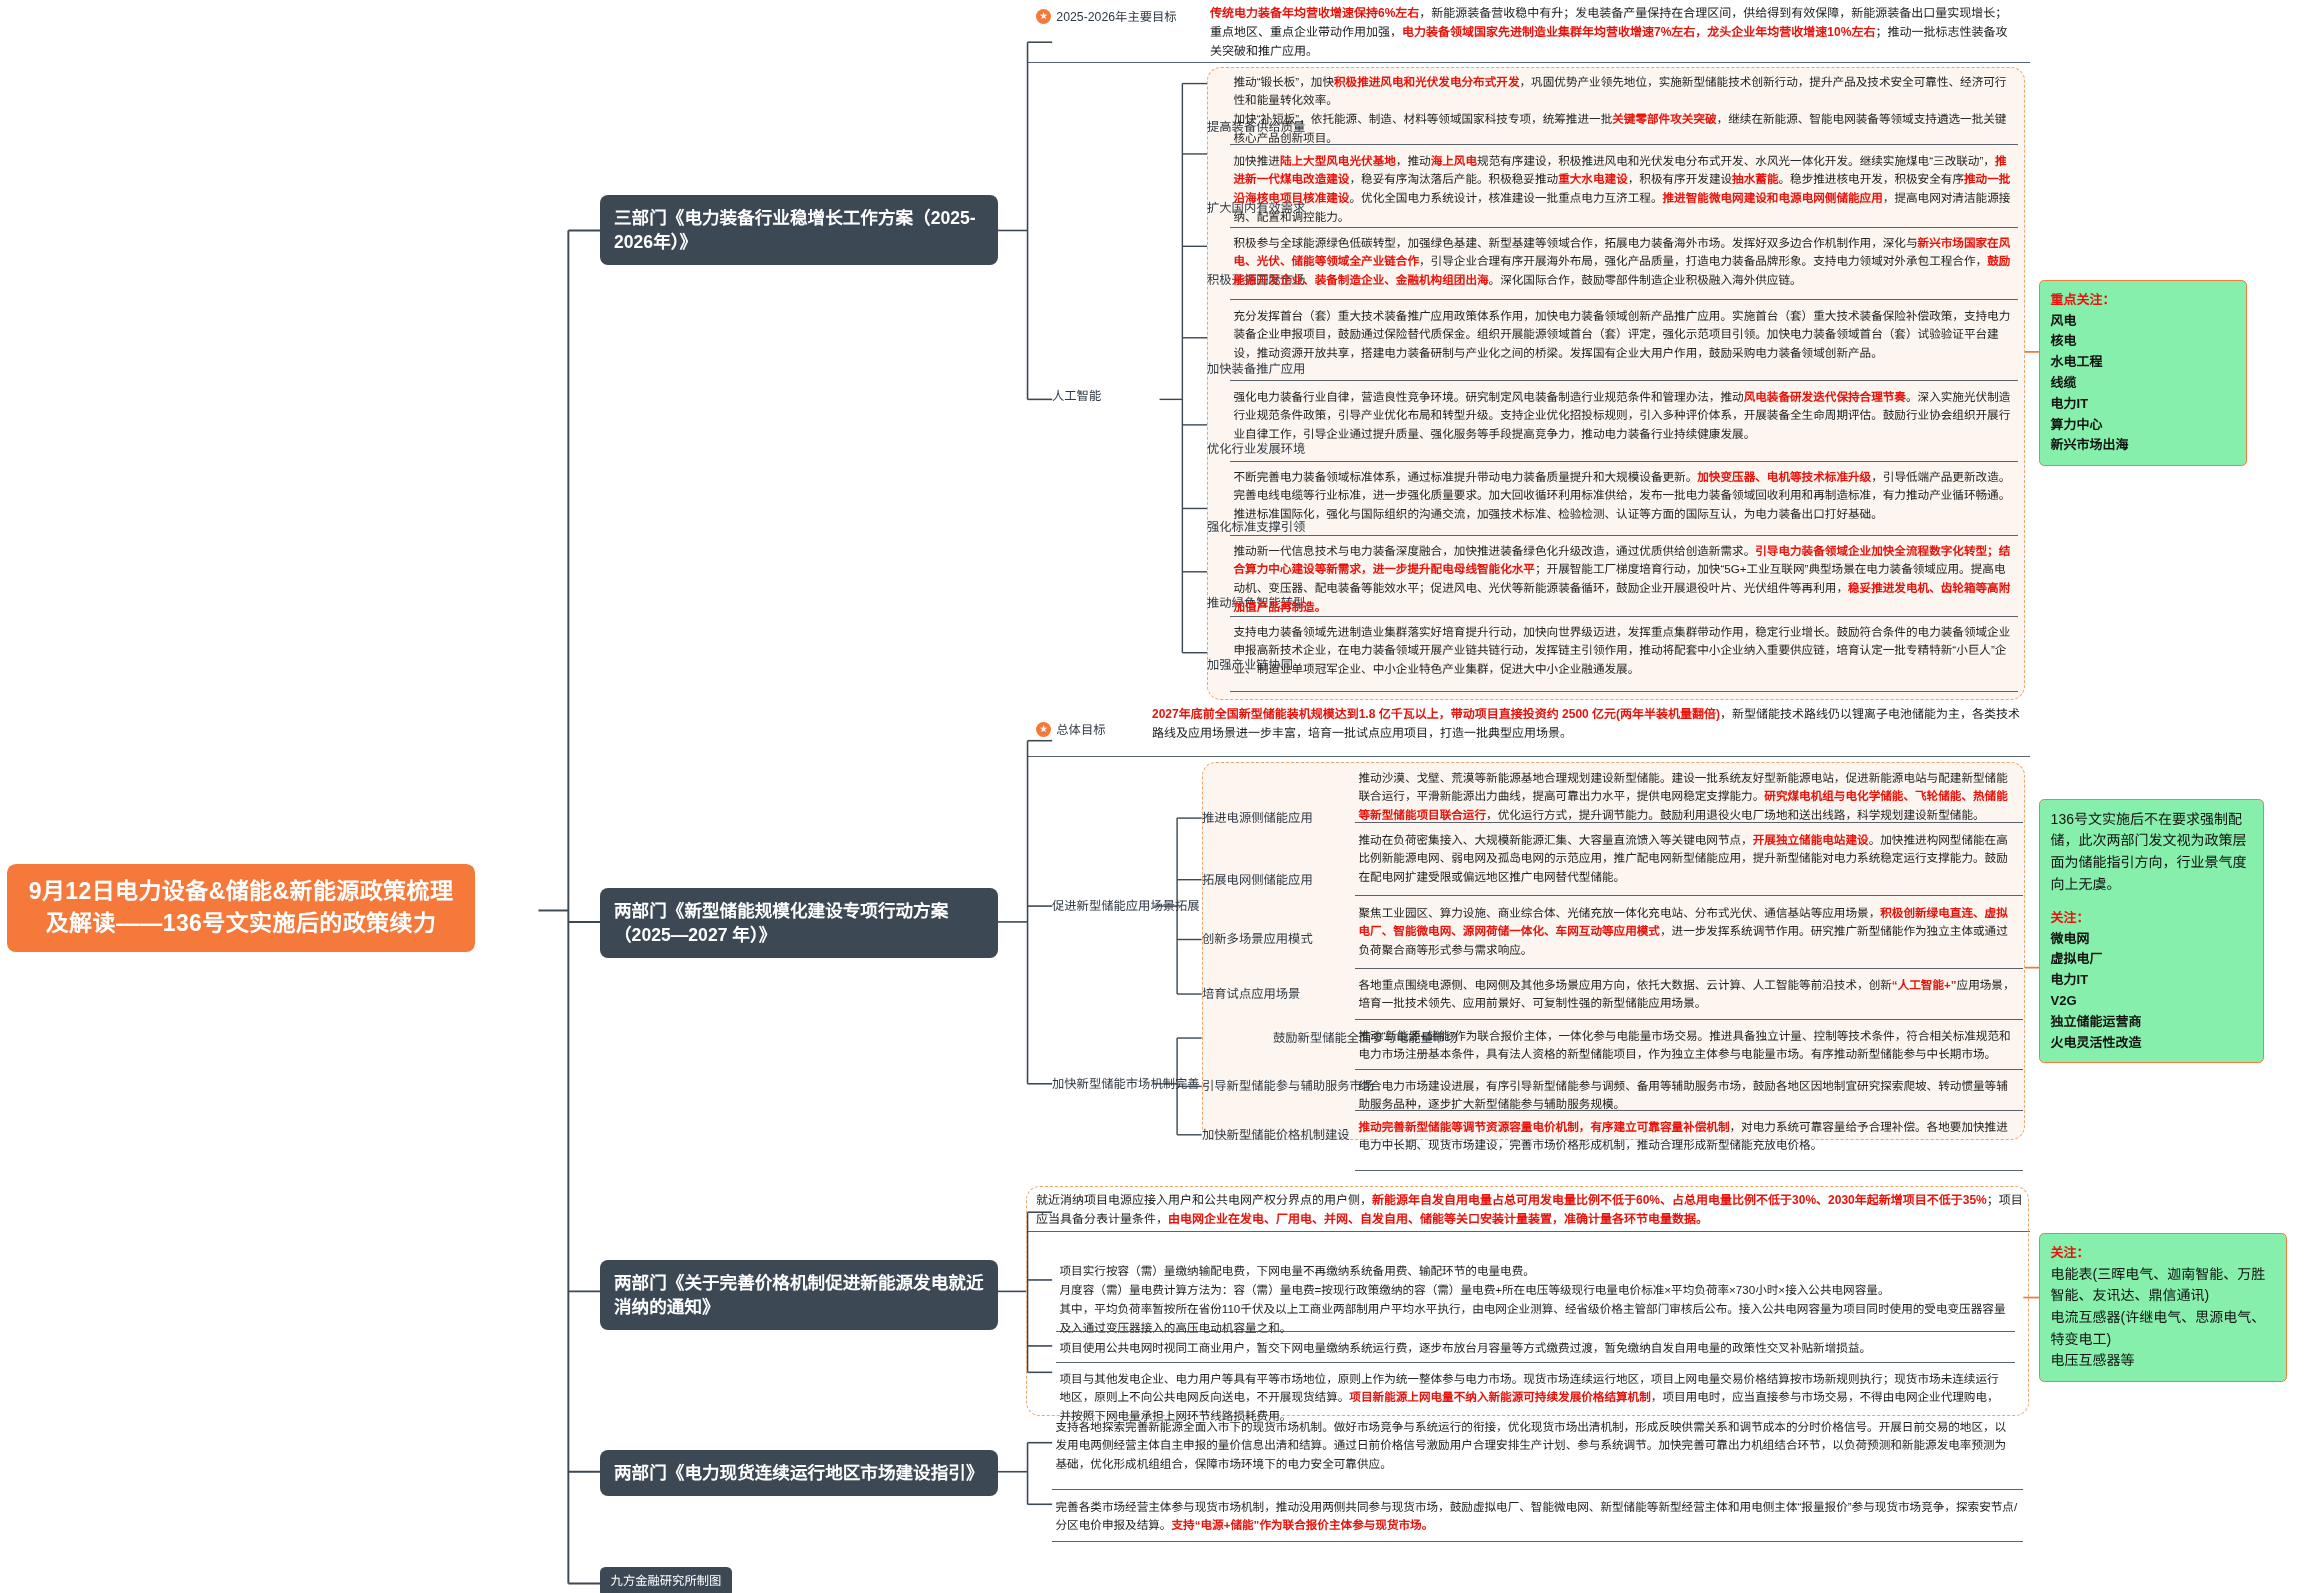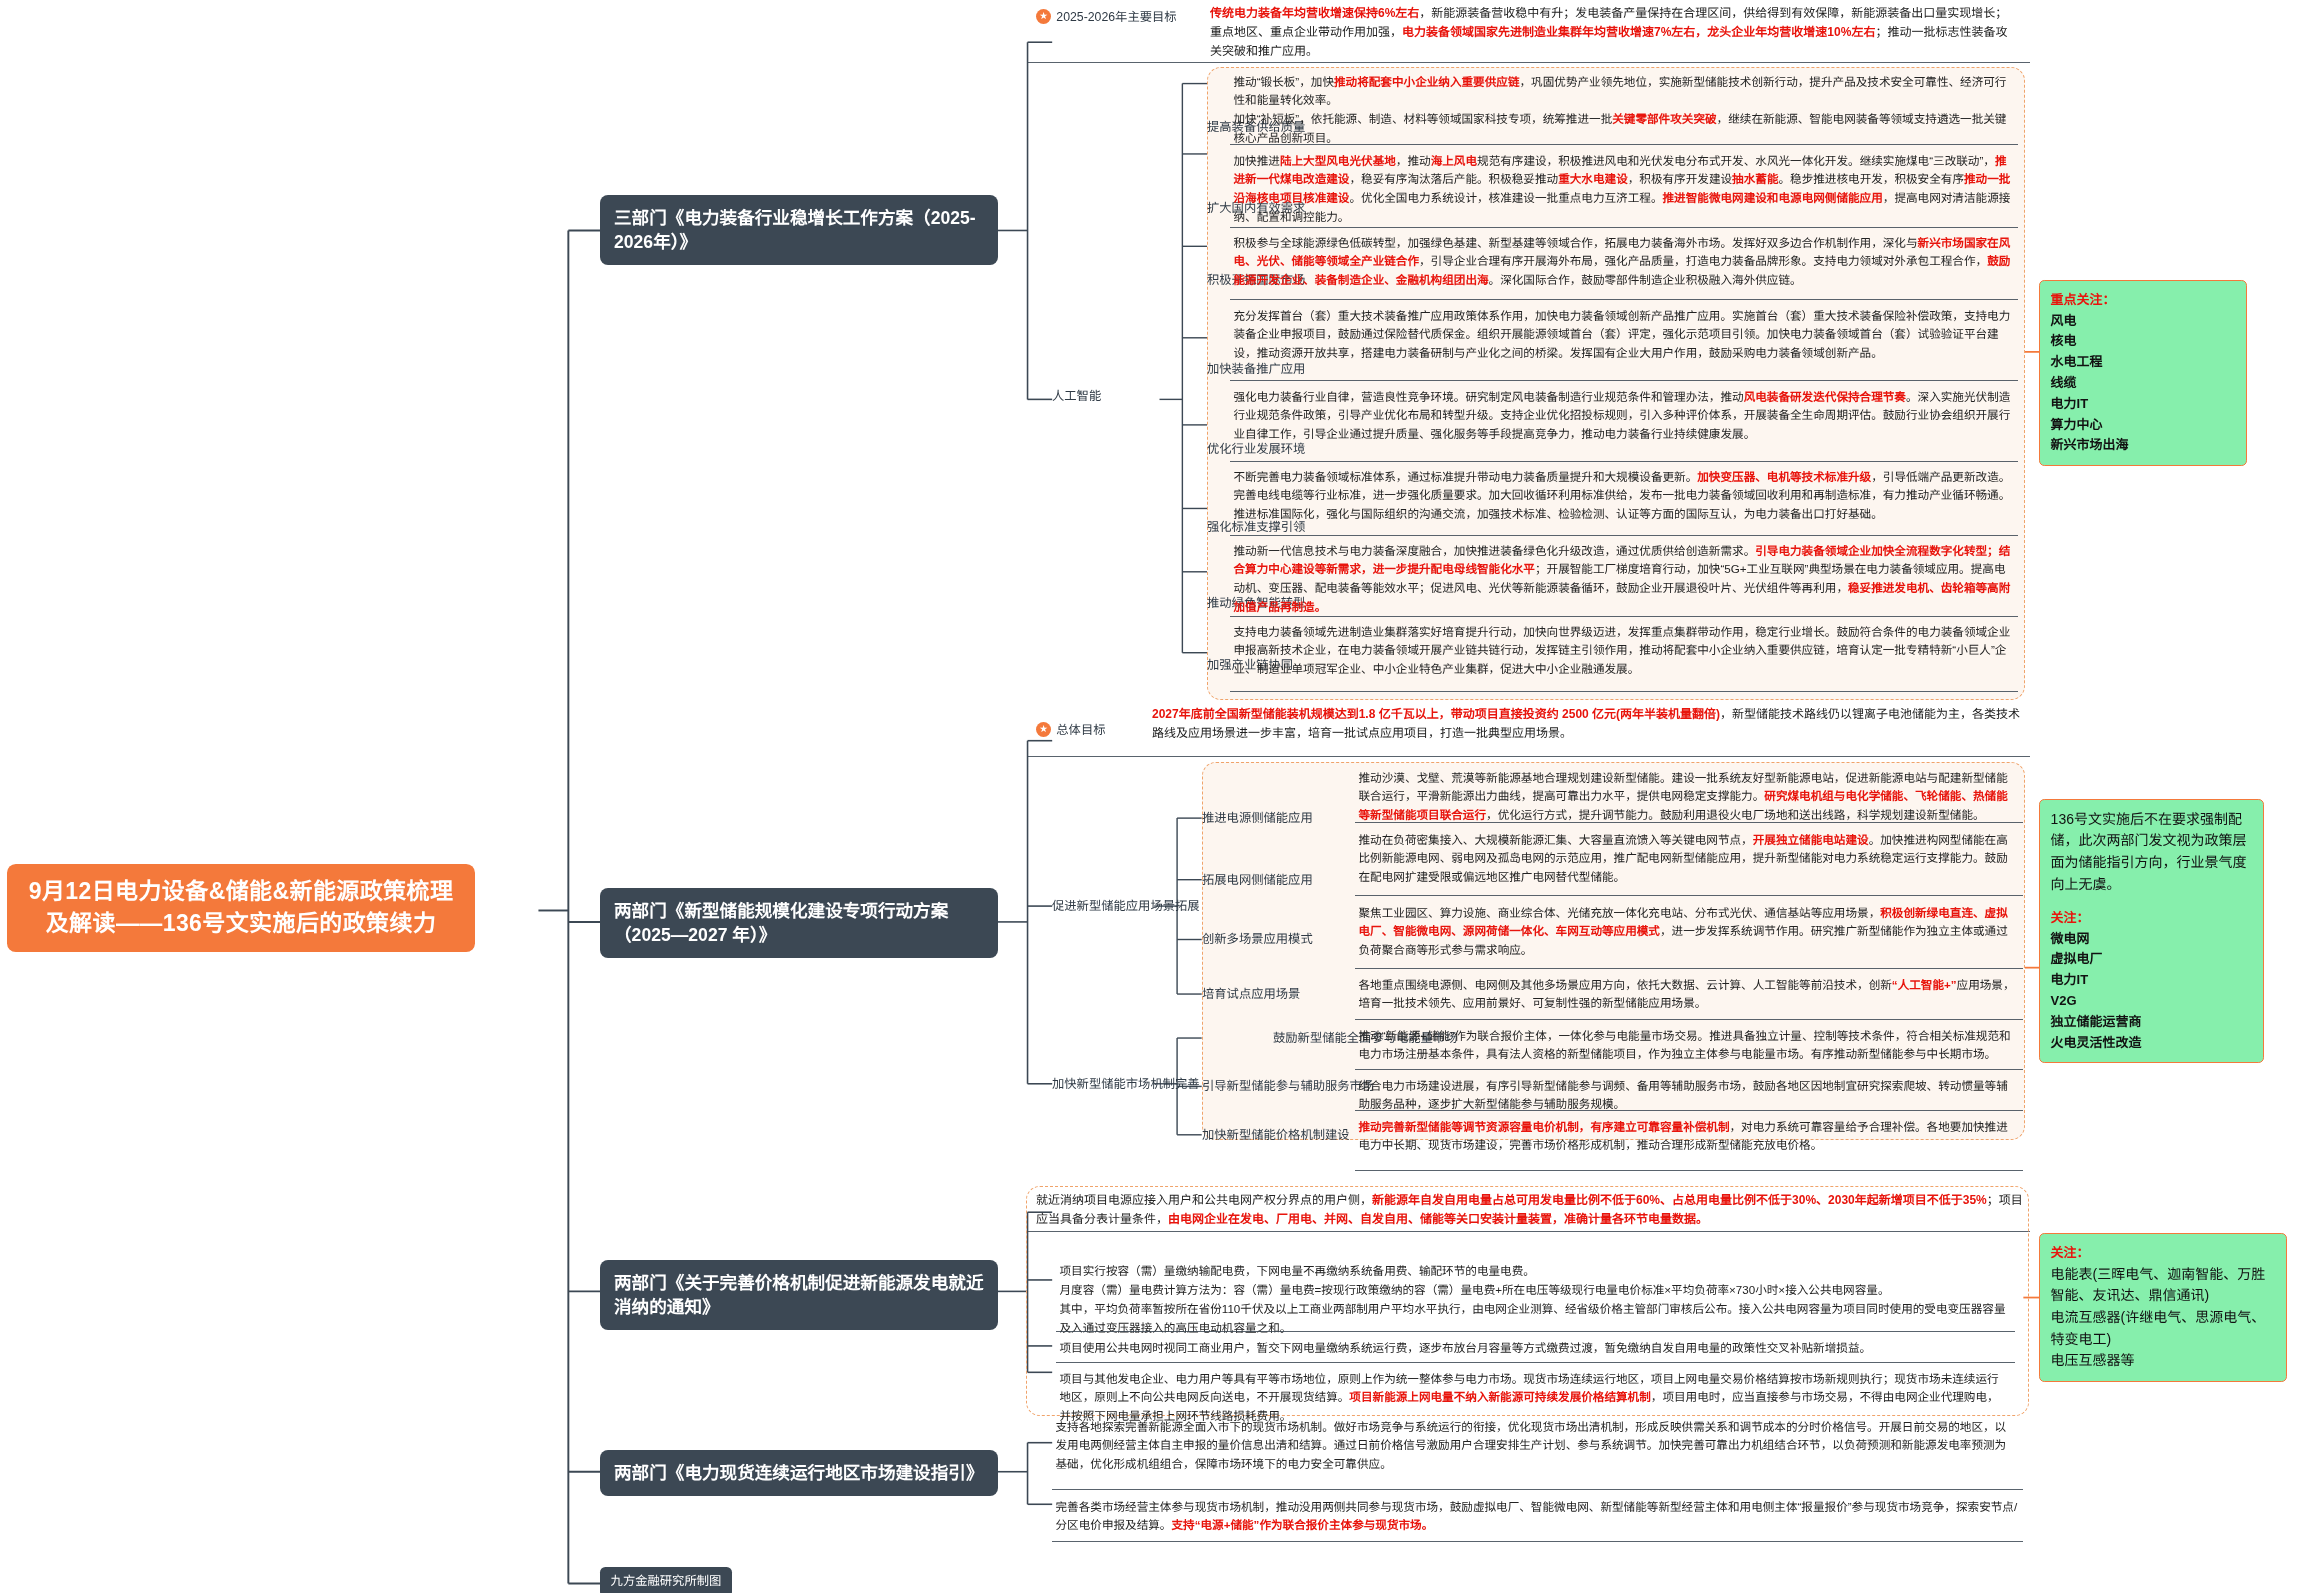--- a/index.html
+++ b/index.html
@@ -228,21 +228,21 @@
   <div class="b2-label" style="left:1207px;top:120px;">提高装备供给质量</div>
   <div class="b2-label" style="left:1207px;top:201px;">扩大国内有效需求</div>
   <div class="b2-label" style="left:1207px;top:273px;">积极开拓国际市场</div>
   <div class="b2-label" style="left:1207px;top:362px;">加快装备推广应用</div>
   <div class="b2-label" style="left:1207px;top:442px;">优化行业发展环境</div>
   <div class="b2-label" style="left:1207px;top:521px;font-family:Liberation Mono, monospace;">强化标准支撑引领</div>
   <div class="b2-label" style="left:1207px;top:596px;">推动绿色智能转型</div>
   <div class="b2-label" style="left:1207px;top:658px;">加强产业链协同</div>
 
   <div class="cell" style="left:1230px;top:69px;width:788px;">
-    <span>推动“锻长板”，加快</span><span class="hl">推动将配套中小企业纳入重要供应链</span><span style="white-space:pre-line">，巩固优势产业领先地位，实施新型储能技术创新行动，提升产品及技术安全可靠性、经济可行性和能量转化效率。
+    <span>推动“锻长板”，加快</span><span class="hl">积极推进风电和光伏发电分布式开发</span><span style="white-space:pre-line">，巩固优势产业领先地位，实施新型储能技术创新行动，提升产品及技术安全可靠性、经济可行性和能量转化效率。
 加快“补短板”，依托能源、制造、材料等领域国家科技专项，统筹推进一批</span><span class="hl">关键零部件攻关突破</span><span>，继续在新能源、智能电网装备等领域支持遴选一批关键核心产品创新项目。</span>
   </div>
   <div class="sep" style="left:1230px;top:144px;width:788px;"></div>
 
   <div class="cell" style="left:1230px;top:148px;width:788px;">
     <span>加快推进</span><span class="hl">陆上大型风电光伏基地</span><span>，推动</span><span class="hl">海上风电</span><span>规范有序建设，积极推进风电和光伏发电分布式开发、水风光一体化开发。继续实施煤电“三改联动”，</span><span class="hl">推进新一代煤电改造建设</span><span>，稳妥有序淘汰落后产能。积极稳妥推动</span><span class="hl">重大水电建设</span><span>，积极有序开发建设</span><span class="hl">抽水蓄能</span><span>。稳步推进核电开发，积极安全有序</span><span class="hl">推动一批沿海核电项目核准建设</span><span>。优化全国电力系统设计，核准建设一批重点电力互济工程。</span><span class="hl">推进智能微电网建设和电源电网侧储能应用</span><span>，提高电网对清洁能源接纳、配置和调控能力。</span>
   </div>
   <div class="sep" style="left:1230px;top:227px;width:788px;"></div>
 
   <div class="cell" style="left:1230px;top:230px;width:788px;">

